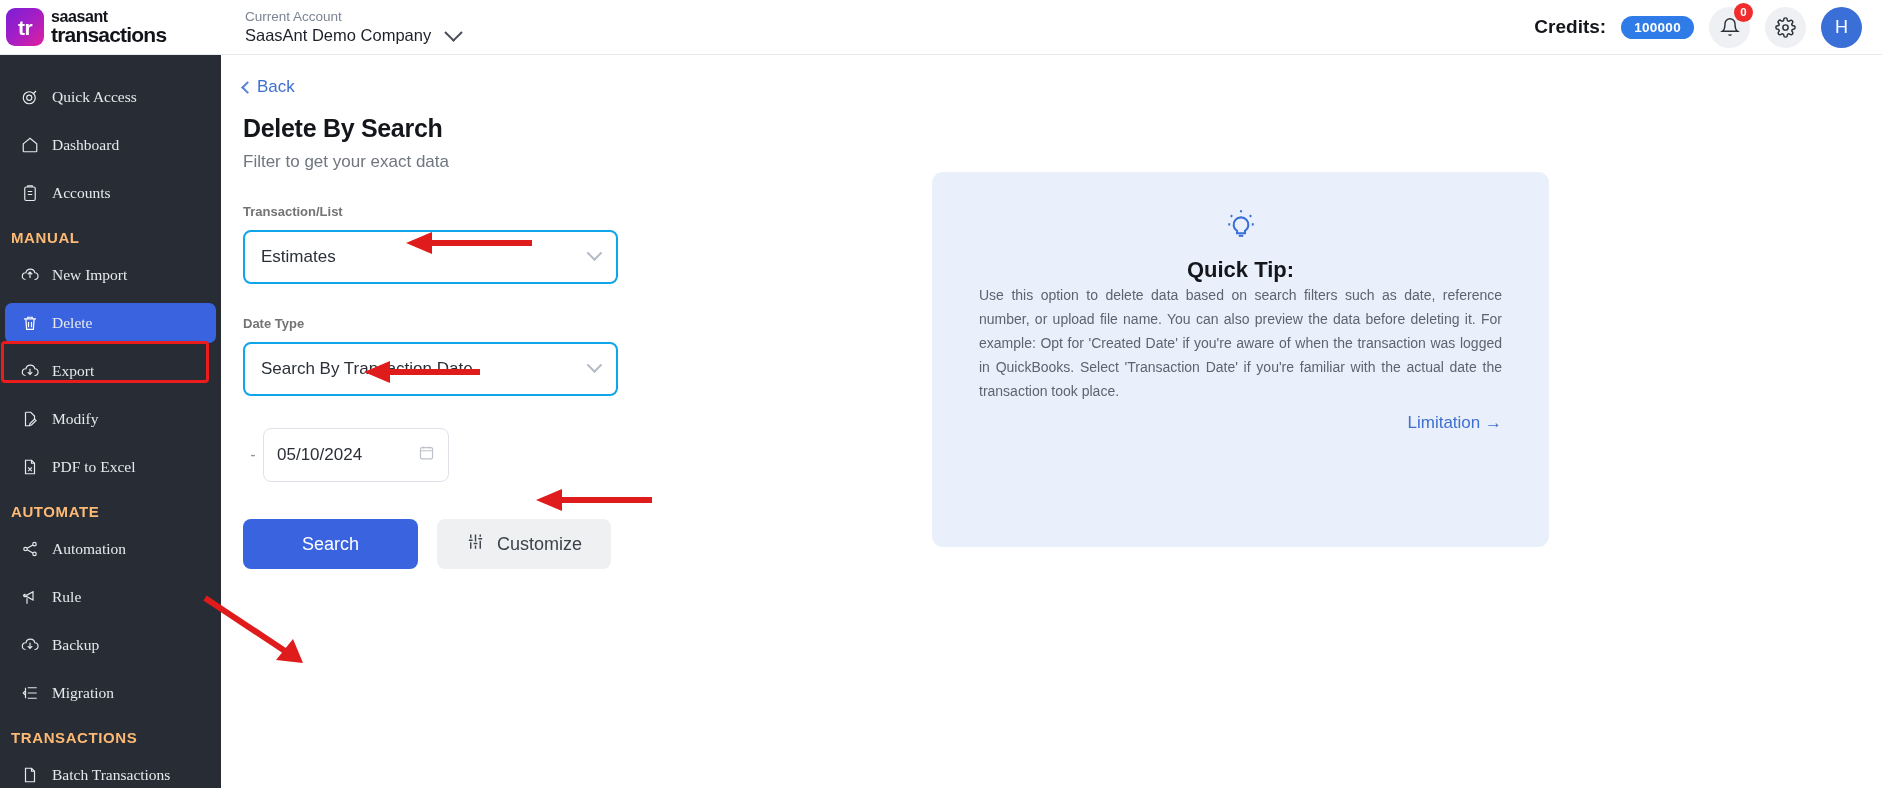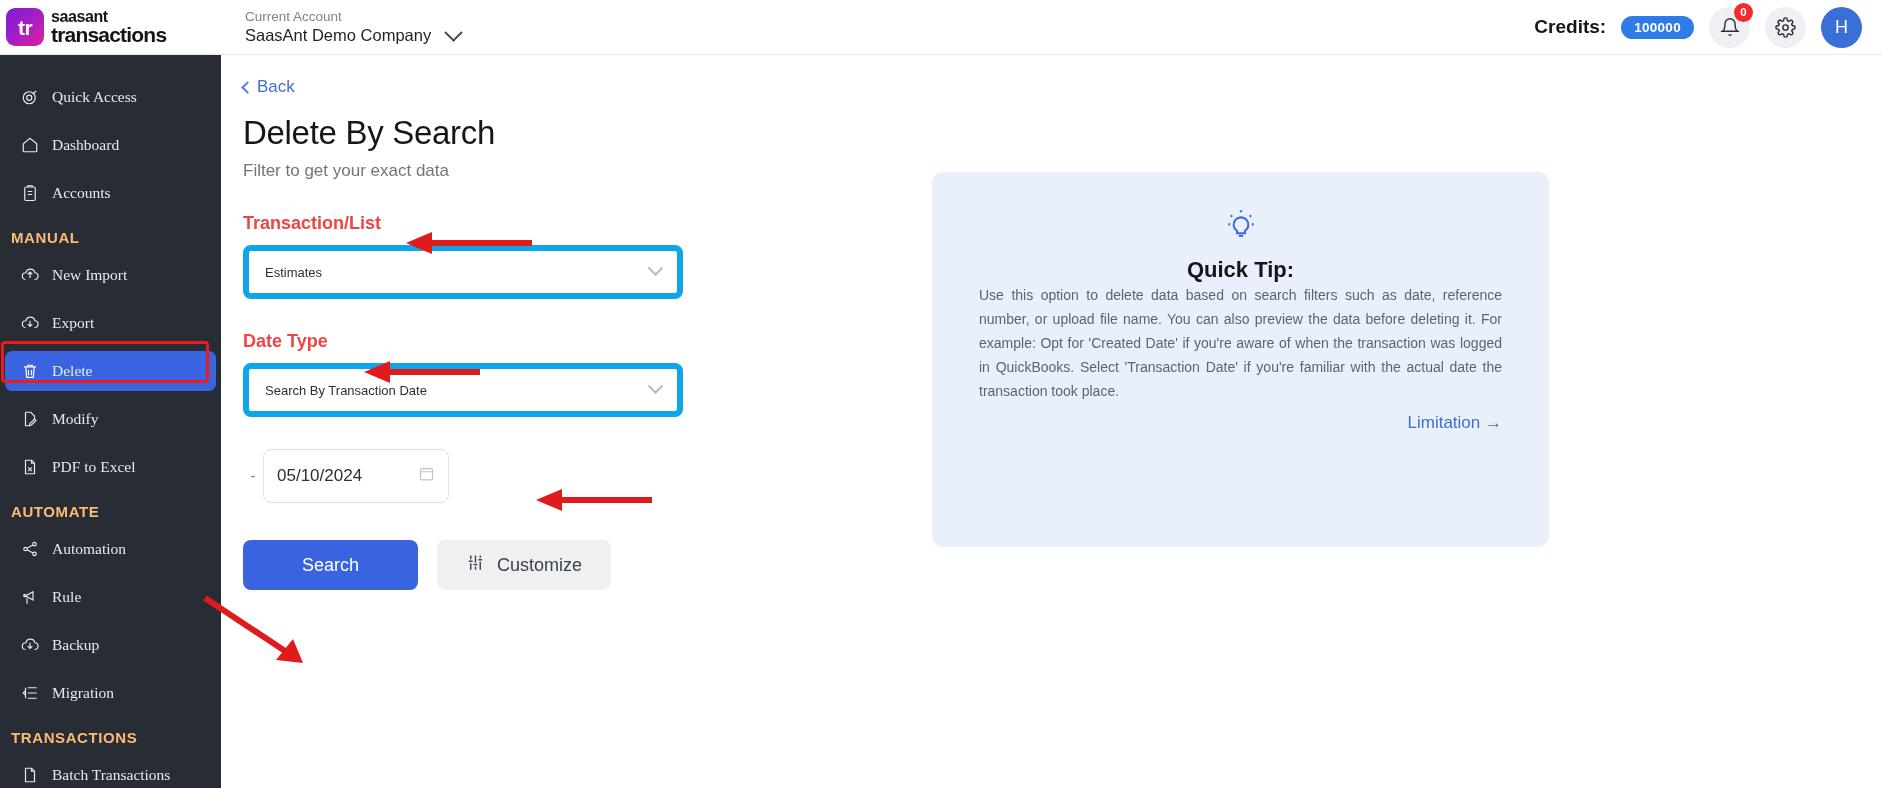--- a/index.html
+++ b/index.html
@@ -72,29 +72,29 @@
   }
   .hl-box {
     position: absolute; left: 1px; top: 286px; width: 208px; height: 42px;
     border: 3px solid #ec1c1c; border-radius: 4px; pointer-events: none;
   }
 
   
   .main { position: absolute; top: 55px; left: 221px; width: 1661px; height: 733px; background: #fff; }
   .back-row { display: flex; align-items: center; gap: 5px; padding: 22px 0 0 22px; color: #3f6fd0; font-size: 17px; }
   .chev-lt { width: 9px; height: 9px; border-left: 2px solid #5a7fd6; border-bottom: 2px solid #5a7fd6; transform: rotate(45deg); }
-  .page-title { font-size: 33px; font-weight: 400; color: #14161c; padding: 17px 2px 0 22px; letter-spacing: -0.3px; }
+  .page-title { font-size: 25px; font-weight: 700; color: #14161c; padding: 17px 2px 0 22px; letter-spacing: -0.3px; }
   .page-sub { font-size: 17px; color: #70767f; padding: 9px 0 0 22px; }
 
   .form { padding-left: 22px; margin-top: 32px; }
-  .f-label { font-size: 18px; font-weight: 700; color: #ef4444; display: flex; align-items: center; }
+  .f-label { font-size: 13px; font-weight: 700; color: #737373; display: flex; align-items: center; }
   .select {
-    width: 440px; height: 54px; border: 6px solid #0ea5e9; border-radius: 8px;
+    width: 375px; height: 54px; border: 2px solid #0ea5e9; border-radius: 8px;
     margin-top: 11px; display: flex; align-items: center; padding: 0 16px;
-    font-size: 13px; color: #2b3038; background: #fff;
+    font-size: 17px; color: #2b3038; background: #fff;
   }
   .select .cv { margin-left: auto; width: 11px; height: 11px; border-right: 2px solid #b4bac4; border-bottom: 2px solid #b4bac4; transform: rotate(45deg) translate(-3px,-3px); }
   .blk { margin-top: 32px; }
 
   .date-row { display: flex; align-items: center; margin-top: 11px; }
   .date-in {
     width: 186px; height: 54px; border: 1px solid #dfe2e8; border-radius: 8px;
     display: flex; align-items: center; padding: 0 13px; font-size: 17px; color: #2b3038; background:#fff;
   }
   .date-in.focused { border: 2px solid #8ab6ee; box-shadow: 0 0 0 2px rgba(138,182,238,0.25); }
@@ -206,39 +206,39 @@
     <div class="nav-item">
       <span class="ico">
         <svg width="18" height="18" viewBox="0 0 24 24" fill="none" stroke="#e6e8ec" stroke-width="1.6">
           <path d="M6 18a4.5 4.5 0 0 1 .6-9A6 6 0 0 1 18.4 9 4 4 0 0 1 18 18"></path>
             <path d="M12 16V8.5M9 11l3-3 3 3"></path>
         </svg>
       </span>
       <span>New Import</span>
     </div>
 
-    <div class="nav-item">
-      <span class="ico">
-        <svg width="18" height="18" viewBox="0 0 24 24" fill="none" stroke="#e6e8ec" stroke-width="1.6">
-          <path d="M6 18a4.5 4.5 0 0 1 .6-9A6 6 0 0 1 18.4 9 4 4 0 0 1 18 18"></path>
-            <path d="M12 9v7.5M9 13.5l3 3 3-3"></path>
-        </svg>
-      </span>
-      <span>Export</span>
-    </div>
-
     <div class="nav-item active">
       <span class="ico">
         <svg width="18" height="18" viewBox="0 0 24 24" fill="none" stroke="#ffffff" stroke-width="1.6">
           <path d="M4 6.5h16M9 6.5V4.3h6v2.2"></path>
             <path d="M6.5 6.5l1 14h9l1-14"></path>
             <path d="M10 10.5v7M14 10.5v7"></path>
         </svg>
       </span>
       <span>Delete</span>
+    </div>
+
+    <div class="nav-item">
+      <span class="ico">
+        <svg width="18" height="18" viewBox="0 0 24 24" fill="none" stroke="#e6e8ec" stroke-width="1.6">
+          <path d="M6 18a4.5 4.5 0 0 1 .6-9A6 6 0 0 1 18.4 9 4 4 0 0 1 18 18"></path>
+            <path d="M12 9v7.5M9 13.5l3 3 3-3"></path>
+        </svg>
+      </span>
+      <span>Export</span>
     </div>
 
     <div class="nav-item">
       <span class="ico">
         <svg width="18" height="18" viewBox="0 0 24 24" fill="none" stroke="#e6e8ec" stroke-width="1.6">
           <path d="M6 3h7l5 5v4"></path>
             <path d="M6 3v18h6"></path>
             <path d="M20 14l-6 6-2.5.5.5-2.5 6-6z"></path>
         </svg>
       </span>

